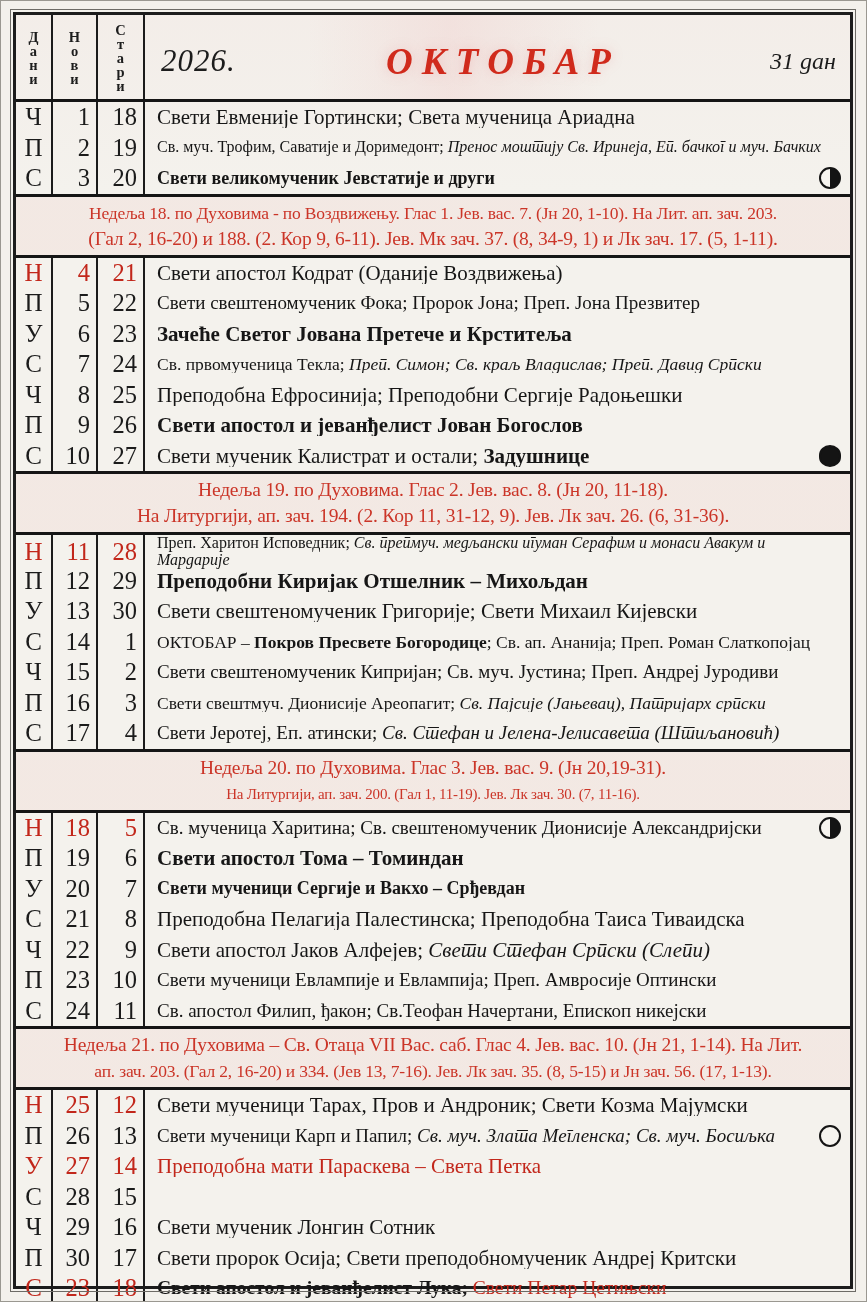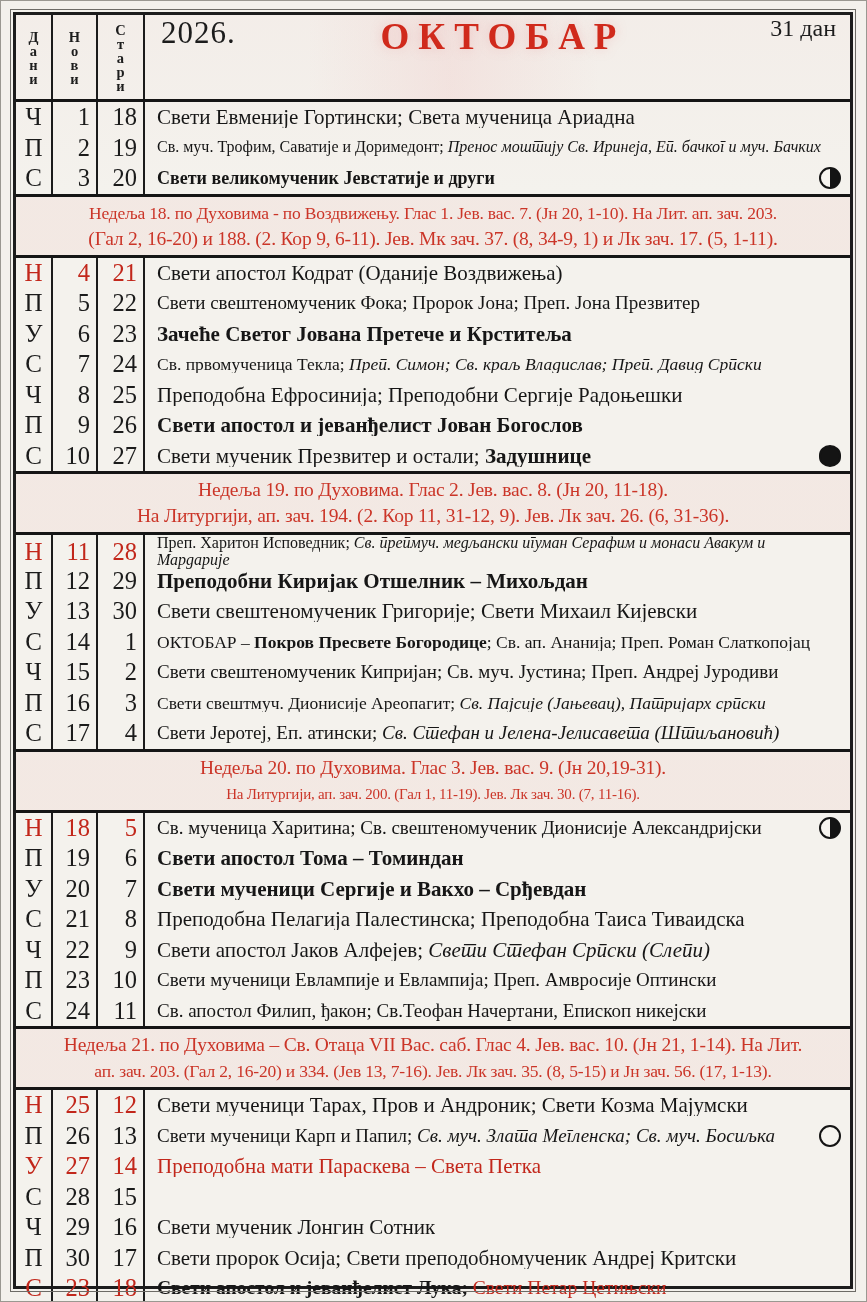--- a/index.html
+++ b/index.html
@@ -20,21 +20,21 @@
   .grid{display:grid;grid-template-columns:37px 45px 47px 1fr;}
   .cell-b{border-right:2px solid #1b1b1b;}
   
   .hdr{height:84px;flex:none;border-bottom:3px solid #151515;align-items:stretch;
        background:linear-gradient(90deg, rgba(236,190,190,0) 35%, rgba(236,170,170,0.18) 52%, rgba(236,190,190,0) 70%);}
   .vlabel{
     display:flex;align-items:center;justify-content:center;text-align:center;
     font-size:14.5px;line-height:14px;font-weight:bold;color:#1d1d1d;white-space:pre-line;
     padding-top:2px;
   }
-  .hdr-right{display:flex;align-items:flex-start;padding:0 14px 0 16px;}
+  .hdr-right{display:flex;align-items:center;padding:8px 14px 0 16px;font-style:italic;}
   .year{font-size:31px;color:#1c1c1c;letter-spacing:1px;}
   .month{
     flex:1;text-align:center;font-size:37px;font-weight:bold;color:#d02a1c;
     letter-spacing:9px;text-shadow:0 0 12px rgba(232,140,140,0.35);
   }
   .daycount{font-size:24px;color:#1c1c1c;}
   
   .block{flex:none;}
   .day-row{height:30.5px;align-items:stretch;}
   .c-dow{display:flex;align-items:center;justify-content:center;font-size:25px;color:#1b1b1b;}
@@ -167,21 +167,21 @@
             <div class="c-num cell-b">26</div>
             <div class="c-text">
               <span class="segs" style="font-size: 21px;"><span class="s-b">Свети апостол и јеванђелист Јован Богослов</span></span>
             </div>
           </div>
           <div class="grid day-row">
             <div class="c-dow cell-b">С</div>
             <div class="c-num cell-b">10</div>
             <div class="c-num cell-b">27</div>
             <div class="c-text">
-              <span class="segs" style="font-size: 21px;"><span class="s-n">Свети мученик Презвитер и остали; </span><span class="s-b">Задушнице</span></span>
+              <span class="segs" style="font-size: 21px;"><span class="s-n">Свети мученик Калистрат и остали; </span><span class="s-b">Задушнице</span></span>
               <div class="moon moon-new" title="●"></div>
             </div>
           </div>
         </div>
         <div class="note">
           <div class="note-line" style="font-size: 19.5px;">Недеља 19. по Духовима. Глас 2. Јев. вас. 8. (Јн 20, 11-18).</div>
           <div class="note-line" style="font-size: 19.5px;">На Литургији, ап. зач. 194. (2. Кор 11, 31-12, 9). Јев. Лк зач. 26. (6, 31-36).</div>
         </div>
         <div class="block">
           <div class="grid day-row row-red">
@@ -261,21 +261,21 @@
             <div class="c-num cell-b">6</div>
             <div class="c-text">
               <span class="segs" style="font-size: 21px;"><span class="s-b">Свети апостол Тома – Томиндан</span></span>
             </div>
           </div>
           <div class="grid day-row">
             <div class="c-dow cell-b">У</div>
             <div class="c-num cell-b">20</div>
             <div class="c-num cell-b">7</div>
             <div class="c-text">
-              <span class="segs" style="font-size: 21px;"><span class="s-b">Свети мученици Сергије и Вакхо – Срђевдан</span></span>
+              <span class="segs" style="font-size: 18px;"><span class="s-b">Свети мученици Сергије и Вакхо – Срђевдан</span></span>
             </div>
           </div>
           <div class="grid day-row">
             <div class="c-dow cell-b">С</div>
             <div class="c-num cell-b">21</div>
             <div class="c-num cell-b">8</div>
             <div class="c-text">
               <span class="segs" style="font-size: 21px;"><span class="s-n">Преподобна Пелагија Палестинска; Преподобна Таиса Тиваидска</span></span>
             </div>
           </div>

